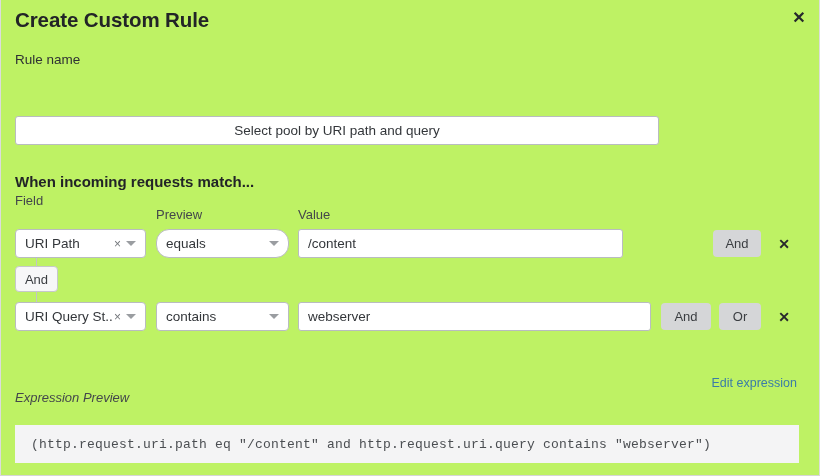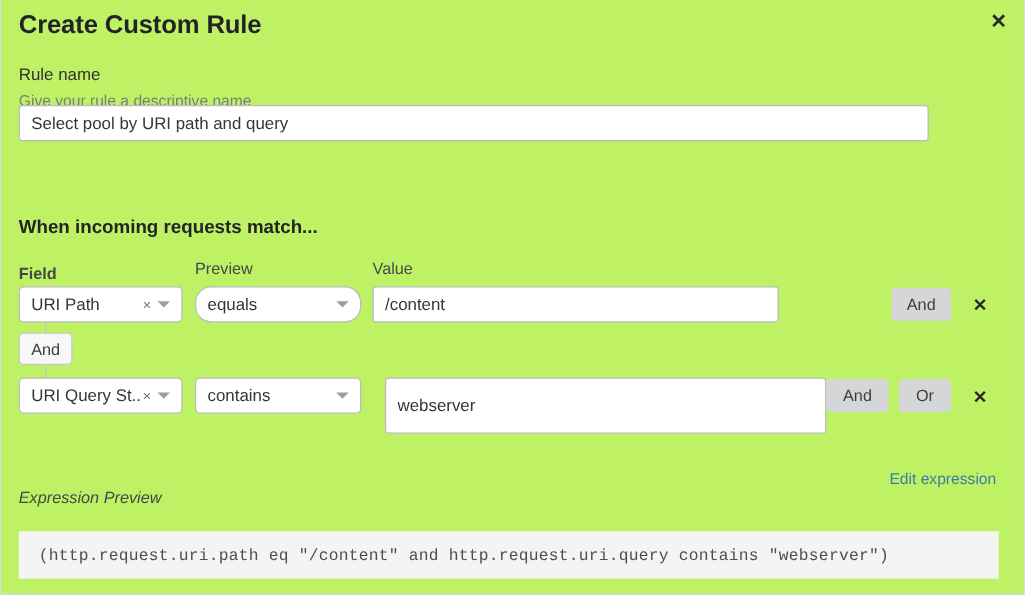--- a/index.html
+++ b/index.html
@@ -64,26 +64,26 @@
     border: 1px solid #b9bcc0;
     border-radius: 3px;
     background: #fff;
     font-family: "Liberation Sans", sans-serif;
     font-size: 13.5px;
     color: #33363a;
     padding: 0 9px;
     outline: none;
   }
   #rule-name-input {
-    left: 14px; top: 84px;
-    width: 728px; height: 29px;
+    left: 14px; top: 116px;
+    width: 644px; height: 29px; text-align: center;
   }
 
   .col-label { font-size: 13px; color: #44474b; }
-  .lbl-field { left: 14px; top: 211px; font-weight: bold; }
+  .lbl-field { left: 14px; top: 193px; }
   .lbl-operator { left: 155px; top: 207px; }
   .lbl-value { left: 297px; top: 207px; }
 
   
   .select-box {
     position: absolute;
     height: 29px;
     border: 1px solid #b9bcc0;
     border-radius: 4px;
     background: #fff;
@@ -197,21 +197,20 @@
 </head>
 <body>
 
 <div class="dialog">
 
   <div class="title">Create Custom Rule</div>
 
   <button class="close-btn">✕</button>
 
   <div class="label-strong rule-name-label">Rule name</div>
-  <div class="label-muted rule-name-hint">Give your rule a descriptive name</div>
 
   <input id="rule-name-input" class="text-input" type="text" value="Select pool by URI path and query" style="">
 
   <div class="section-head">When incoming requests match...</div>
 
   <div class="label-strong col-label lbl-field">Field</div>
   <div class="label-strong col-label lbl-operator">Preview</div>
   <div class="label-strong col-label lbl-value">Value</div>
 
   <div class="select-box" style="left:14px; top:229px; width:131px;">
@@ -239,21 +238,21 @@
     <span class="select-text">URI Query St...</span>
     <span class="sel-clear">×</span>
     <span class="caret"></span>
   </div>
 
   <div class="select-box" style="left:155px; top:302px; width:133px;">
     <span class="select-text">contains</span>
     <span class="caret"></span>
   </div>
 
-  <input class="text-input" type="text" style="left: 307px; top: 302px; width: 353px; height: 45px;" value="webserver">
+  <input class="text-input" type="text" style="left: 297px; top: 302px; width: 353px; height: 29px;" value="webserver">
 
   <button class="conn-btn" style="left:660px; top:303px; width:50px;">And</button>
 
   <button class="conn-btn" style="left:718px; top:303px; width:42px;">Or</button>
 
   <button class="row-del" style="left:772px; top:306px;">✕</button>
 
   <div class="expr-label">Expression Preview</div>
   <a class="expr-link">Edit expression</a>
 

